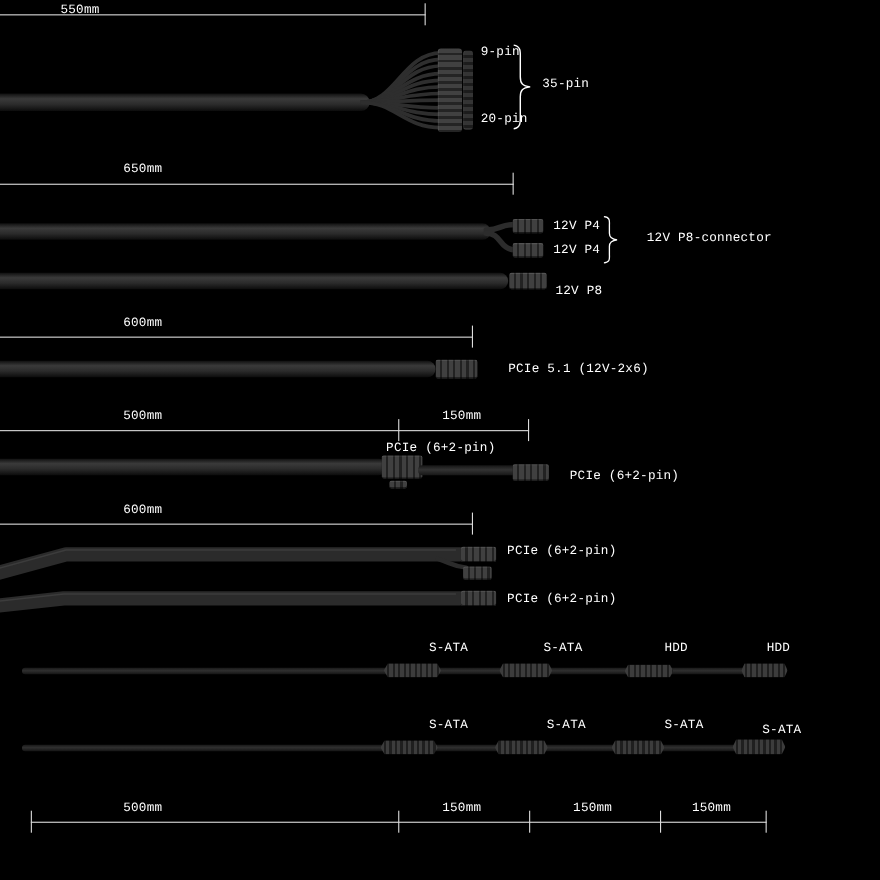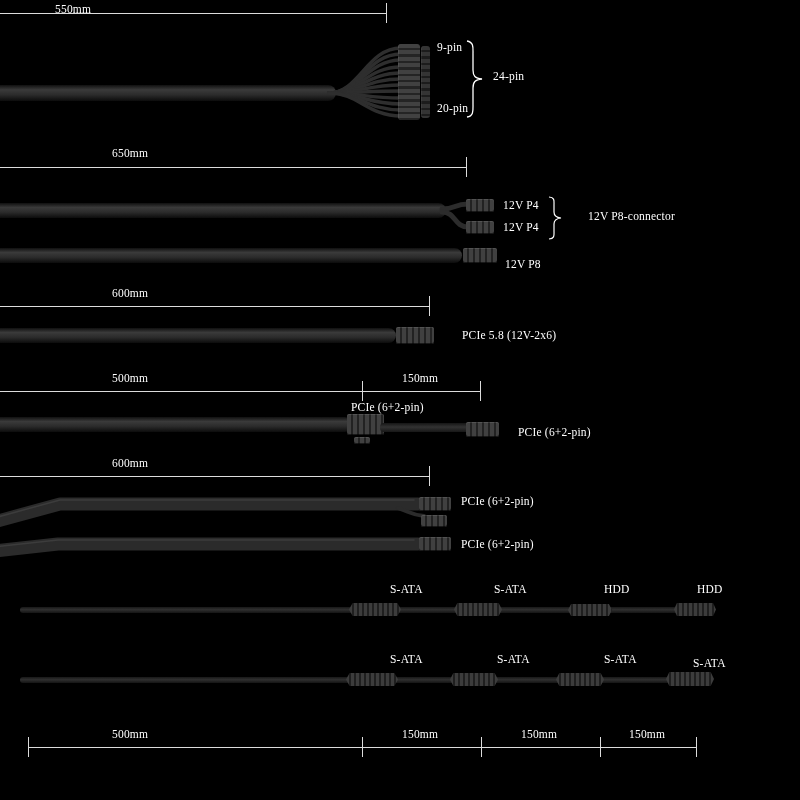--- a/index.html
+++ b/index.html
@@ -1,17 +1,17 @@
 <!DOCTYPE html>
 <html><head>
 <meta charset="utf-8">
 <style>
   html,body{margin:0;padding:0;background:#000;}
   .stage{position:relative;width:800px;height:800px;background:#000;overflow:hidden;
-         font-family:Liberation Serif, serif;}
+         font-family:Liberation Mono, monospace;}
   .lbl{position:absolute;color:#fff;font-size:11.5px;line-height:13px;white-space:nowrap;letter-spacing:.2px;}
   .mline{position:absolute;height:1px;background:#dcdcdc;}
   .mtick{position:absolute;width:1px;height:20px;background:#dcdcdc;}
   .cable{position:absolute;background:linear-gradient(180deg,#101010 0%,#3a3a3a 30%,#2b2b2b 62%,#0c0c0c 100%);
          border-radius:0 8px 8px 0;}
   .cable-thin{position:absolute;background:linear-gradient(180deg,#151515,#333 45%,#171717);border-radius:4px;}
   .flat{position:absolute;background:linear-gradient(180deg,#181818,#2f2f2f 45%,#141414);border-radius:3px;}
   .conn{position:absolute;background:repeating-linear-gradient(90deg,#404040 0 4px,#222 4px 6px);
         border-radius:2px;box-shadow:inset 0 1px 0 rgba(255,255,255,.10),inset 0 -1px 0 rgba(0,0,0,.6);}
   .conn-v{position:absolute;background:repeating-linear-gradient(180deg,#414141 0 4px,#242424 4px 6.4px);
@@ -47,21 +47,21 @@
     </g>
   </svg>
   <div class="conn-v" style="left:398px;top:44px;width:22px;height:76px"></div>
   <div class="conn-v" style="left:421px;top:46px;width:9px;height:72px;opacity:.8"></div>
 
   <div class="lbl" style="left:437px;top:41px">9-pin</div>
   <div class="lbl" style="left:437px;top:102px">20-pin</div>
   <svg style="left:466px;top:40px" width="18" height="78" viewBox="0 0 18 78">
     <path d="M1,1 C8,2 7,8 7,14 L7,30 C7,36 9,38.2 16,39 C9,39.8 7,42 7,48 L7,64 C7,70 8,76 1,77" stroke="#fff" stroke-width="1.3" fill="none"></path>
   </svg>
-  <div class="lbl" style="left:493px;top:70px">24-pin</div>
+  <div class="lbl" style="left:493px;top:70px">35-pin</div>
 
   <div class="lbl" style="left:112px;top:147px">650mm</div>
   <div class="mline" style="left:0;top:167px;width:467px"></div>
   <div class="mtick" style="left:466px;top:157px"></div>
 
   <div class="cable" style="left:0;top:203px;width:446px;height:15px"></div>
   <svg style="left:440px;top:196px" width="30" height="46" viewBox="0 0 30 46">
     <g stroke="#2c2c2c" stroke-width="5" fill="none" stroke-linecap="round">
       <path d="M2,13 C16,13 14,8 28,8"></path>
       <path d="M2,16 C16,16 14,31 28,31"></path>
@@ -79,21 +79,21 @@
   <div class="cable" style="left:0;top:248px;width:462px;height:15px"></div>
   <div class="conn" style="left:463px;top:248px;width:34px;height:15px"></div>
   <div class="lbl" style="left:505px;top:258px">12V P8</div>
 
   <div class="lbl" style="left:112px;top:287px">600mm</div>
   <div class="mline" style="left:0;top:306px;width:430px"></div>
   <div class="mtick" style="left:429px;top:296px"></div>
 
   <div class="cable" style="left:0;top:328px;width:396px;height:15px"></div>
   <div class="conn" style="left:396px;top:327px;width:38px;height:17px"></div>
-  <div class="lbl" style="left:462px;top:329px">PCIe 5.8 (12V-2x6)</div>
+  <div class="lbl" style="left:462px;top:329px">PCIe 5.1 (12V-2x6)</div>
 
   <div class="lbl" style="left:112px;top:372px">500mm</div>
   <div class="lbl" style="left:402px;top:372px">150mm</div>
   <div class="mline" style="left:0;top:391px;width:481px"></div>
   <div class="mtick" style="left:362px;top:381px"></div>
   <div class="mtick" style="left:480px;top:381px"></div>
 
   <div class="cable" style="left:0;top:417px;width:352px;height:15px"></div>
   <div class="conn" style="left:347px;top:414px;width:37px;height:21px"></div>
   <div class="conn" style="left:354px;top:437px;width:16px;height:7px"></div>

